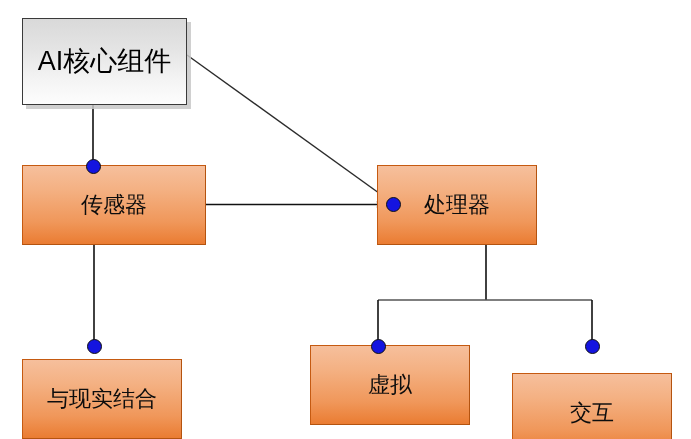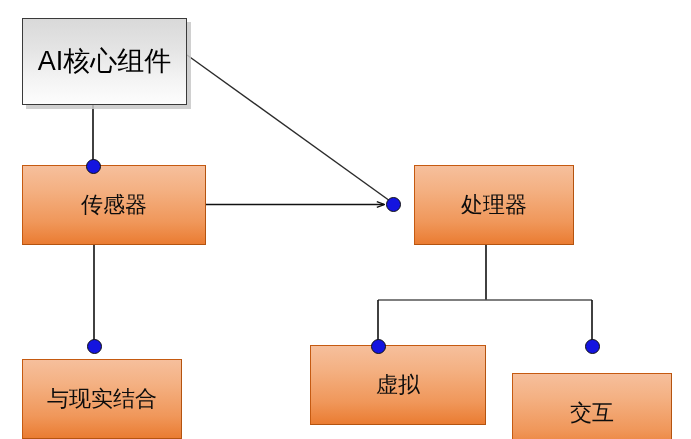--- a/index.html
+++ b/index.html
@@ -100,29 +100,29 @@
   </svg>
 
   <div class="node node-root" style="left:22px; top:18px; width:165px; height:87px;">
     <span class="node-label">AI核心组件</span>
   </div>
 
   <div class="node node-branch" style="left:22px; top:165px; width:184px; height:80px;">
     <span class="node-label">传感器</span>
   </div>
 
-  <div class="node node-branch" style="left:414px; top:165px; width:160px; height:80px;">
+  <div class="node node-branch" style="left:377px; top:165px; width:160px; height:80px;">
     <span class="node-label">处理器</span>
   </div>
 
   <div class="node node-branch" style="left:22px; top:345px; width:160px; height:80px;margin-top:14px;">
     <span class="node-label">与现实结合</span>
   </div>
 
-  <div class="node node-branch" style="left:310px; top:345px; width:176px; height:80px;">
+  <div class="node node-branch" style="left:310px; top:345px; width:160px; height:80px;">
     <span class="node-label">虚拟</span>
   </div>
 
   <div class="node node-branch" style="left:512px; top:345px; width:160px; height:80px;margin-top:28px;">
     <span class="node-label">交互</span>
   </div>
 
   <div class="port" style="left:93px; top:166px;"></div>
   <div class="port" style="left:393px; top:204px;"></div>
   <div class="port" style="left:94px; top:346px;"></div>

